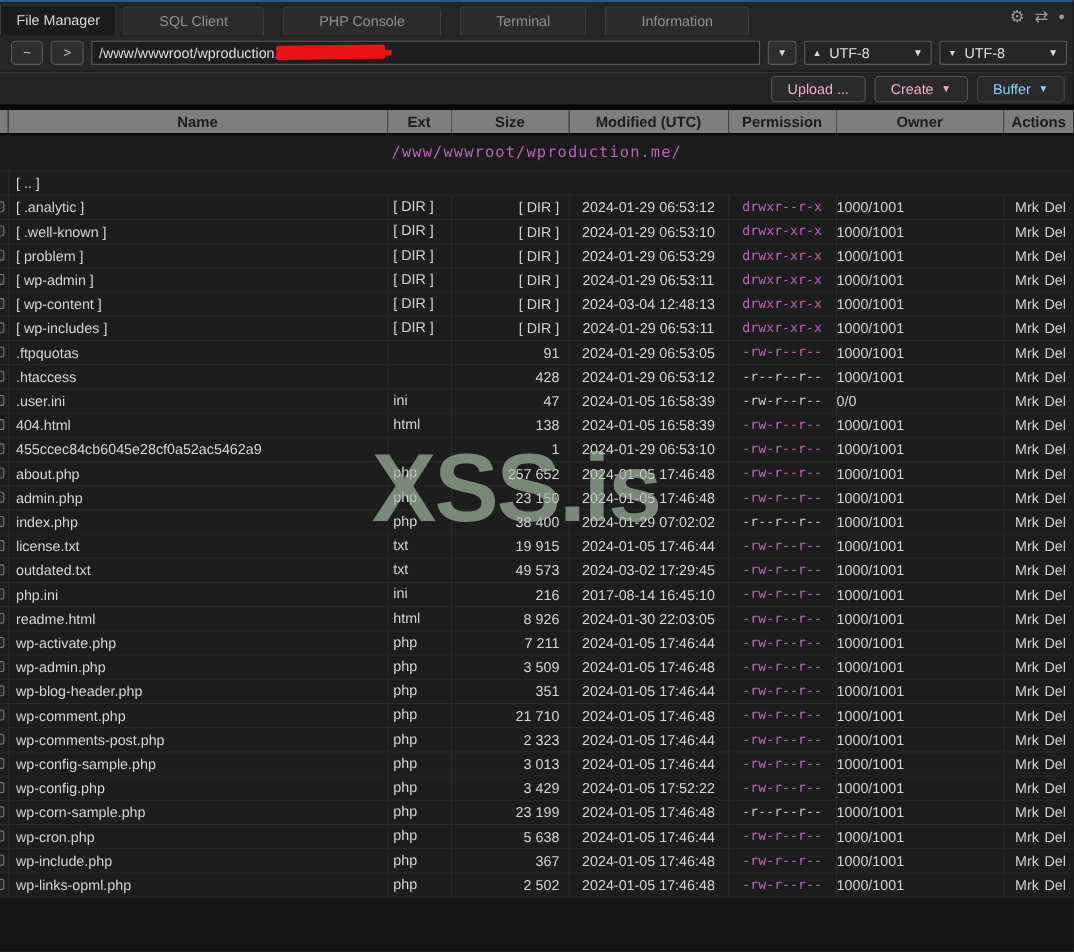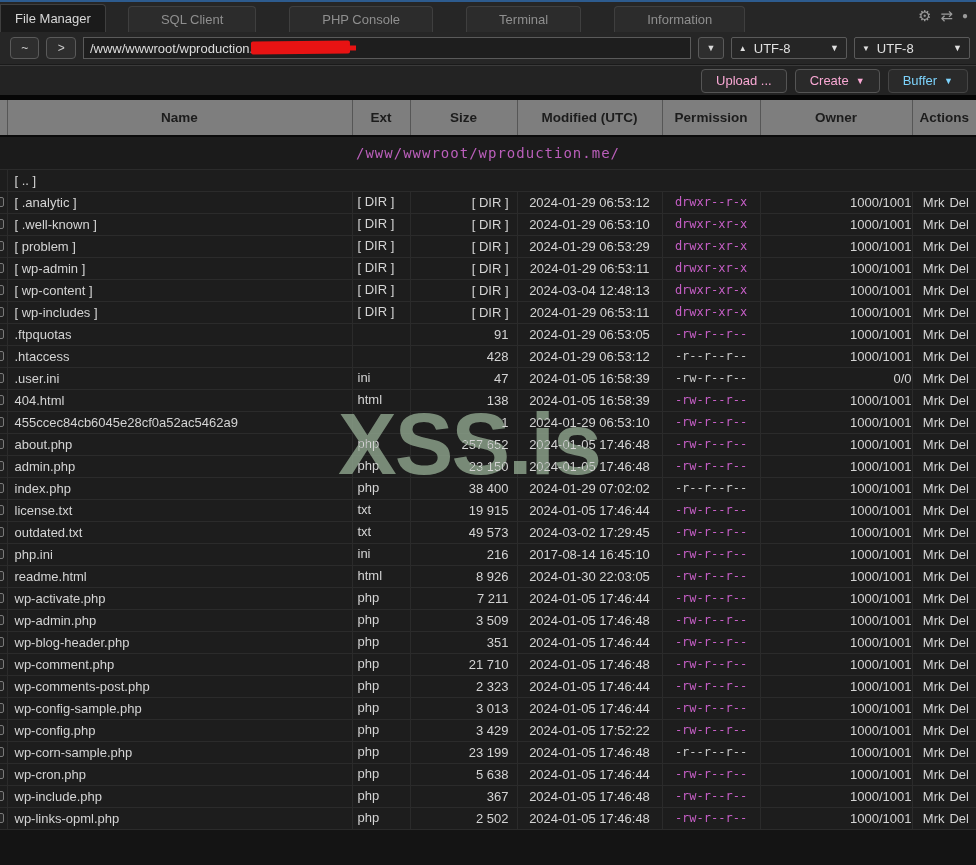--- a/index.html
+++ b/index.html
@@ -4,21 +4,21 @@
 <style>
   * { margin:0; padding:0; box-sizing:border-box; }
   html,body { background:#000; }
   body { font-family:"Liberation Sans", sans-serif; }
   .screen{ position:relative; width:976px; height:865px; background:#141414; overflow:hidden; }
 
   
   .topline{ height:2px; background:#2d5b8e; }
 
   
-  .tabbar{ position:relative; height:30px; background:#262626; display:flex; align-items:flex-end;gap:16px; }
+  .tabbar{ position:relative; height:30px; background:#262626; display:flex; align-items:flex-end; }
   .tab{ height:26px; margin-right:17px; padding:0 32px; display:flex; align-items:center;
         background:#2c2c2c; border:1px solid #3f3f3f; border-bottom:none;
         border-radius:4px 4px 0 0; color:#8f8f8f; font-size:13px; cursor:pointer; white-space:nowrap; }
   .tab.active{ background:#1b1b1b; color:#d8d8d8; height:28px; border-color:#3f3f3f; margin-right:6px; border-radius:0 4px 0 0; padding:0 14px; }
   .tab-icons{ position:absolute; right:8px; top:6px; display:flex; align-items:center; gap:9px; color:#9a9a9a; }
   .tab-icons .ic{ font-size:15px; line-height:1; cursor:pointer; }
   .tab-icons .dot{ font-size:10px; color:#9a9a9a; }
 
   
   .pathbar{ position:relative; height:33px; background:#262626; display:flex; align-items:center; padding:0 6px 0 10px; gap:7px; border-bottom:1px solid #1a1a1a; }
@@ -45,39 +45,39 @@
   .tbtn .caret{ font-size:9px; }
   .tbtn.disabled{ color:#7dd3fc; border-color:#454545; cursor:default; }
 
   .gap-strip{ height:5px; background:#060606; }
 
   
   .tablewrap{ position:relative; background:#131313; }
   table{ width:976px; border-collapse:collapse; table-layout:fixed; }
   col.c-chk{width:7px;} col.c-name{width:345px;} col.c-ext{width:58px;} col.c-size{width:107px;}
   col.c-mod{width:145px;} col.c-perm{width:98px;} col.c-own{width:152px;} col.c-act{width:64px;}
-  th{ background:#7e7e7e; color:#1c1c1c; font-size:13.5px; font-weight:bold; height:36px;
+  th{ background:#7e7e7e; color:#1c1c1c; font-size:13.5px; font-weight:bold; height:22px;
       border-right:1px solid #565656; border-bottom:2px solid #0a0a0a; text-align:center; overflow:hidden; white-space:nowrap; }
   th:last-child{ border-right:none; }
   td{ height:22px; font-size:13px; color:#d4d4d4; border-bottom:1px solid #2b2b2b;
       border-right:1px solid #2b2b2b; overflow:hidden; vertical-align:middle; }
   td:last-child{ border-right:none; }
   tr{ background:#1d1d1d; }
   tr.pathrow td{ height:33px; text-align:center; font-family:"DejaVu Sans Mono", monospace;
                  font-size:14px; letter-spacing:1px; color:#bb5fbb; background:#1b1b1b; }
   td.chk{ padding:0; }
   td.chk .box{ display:block; width:10px; height:10px; border:1px solid #7a7a7a; border-radius:2px;
                background:#262626; margin-left:-6px; }
   td.name{ padding-left:7px; white-space:nowrap; cursor:pointer; }
   td.ext{ padding-left:5px; word-break:break-all; line-height:14px; }
   td.size{ text-align:right; padding-right:8px; white-space:nowrap; }
   td.mod{ text-align:center; white-space:nowrap; }
   td.perm{ text-align:center; font-family:"DejaVu Sans Mono", monospace; font-size:12px; color:#c9c9c9; cursor:pointer; }
   td.perm.writable{ color:#c75fc7; }
-  td.own{ text-align:right; white-space:nowrap; }
+  td.own{ text-align:left; white-space:nowrap; }
   td.act{ text-align:right; padding-right:7px; white-space:nowrap; }
   td.act span{ cursor:pointer; }
   td.act span + span{ margin-left:5px; }
 
   
   .watermark{ position:absolute; left:338px; top:293px; font-size:88px; font-weight:bold;
               letter-spacing:-2px; color:rgba(146,169,145,0.78); mix-blend-mode:lighten;
               pointer-events:none; z-index:5; font-family:"Liberation Sans", sans-serif; }
 </style>
 </head>

